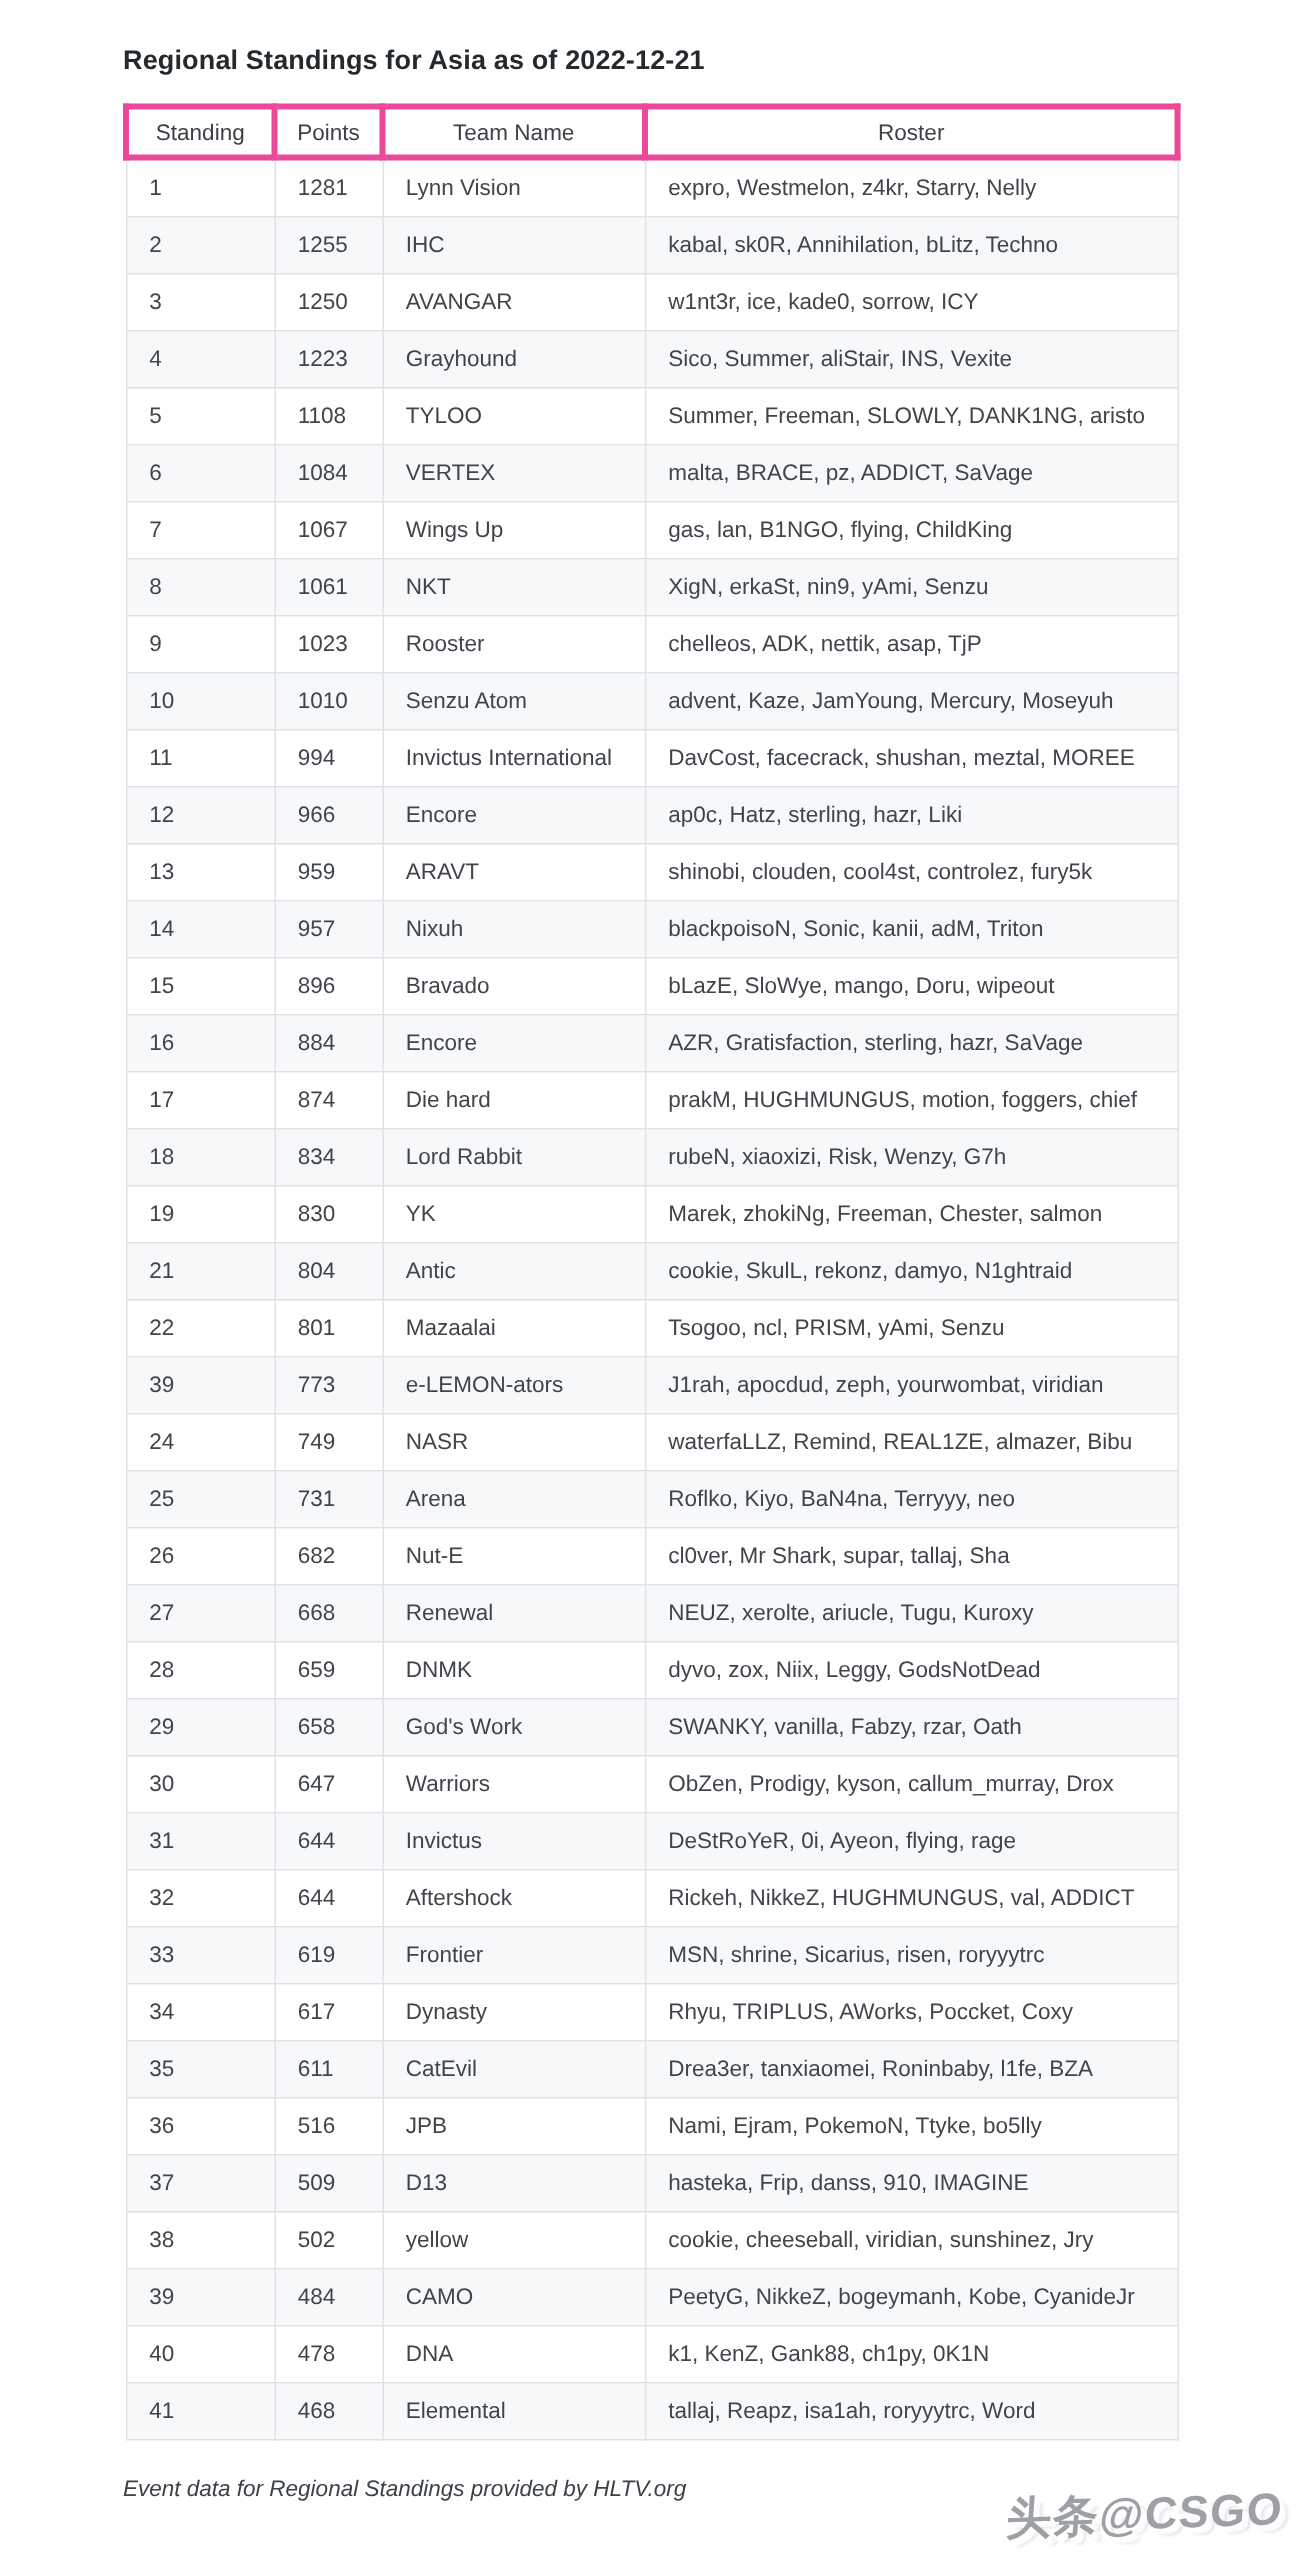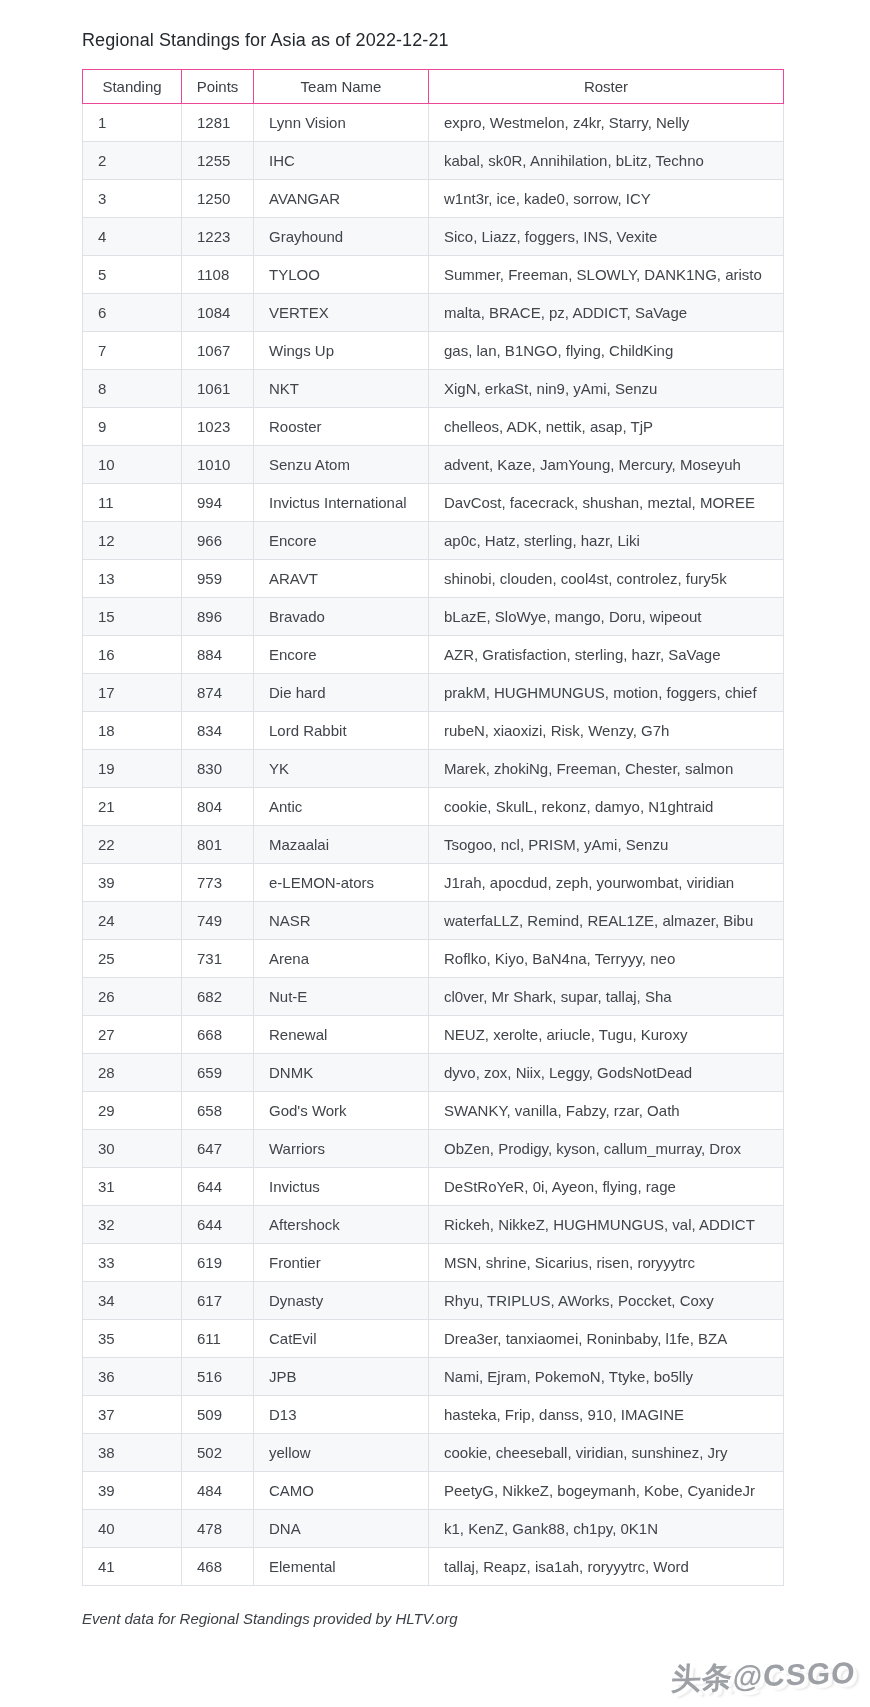--- a/index.html
+++ b/index.html
@@ -11,41 +11,41 @@
     font-family: "Liberation Sans", "DejaVu Sans", sans-serif;
     color: #3f444a;
     position: relative;
     overflow: hidden;
   }
   .container {
     padding: 30px 84px 0 82px;
   }
   .page-title {
     font-size: 18px;
-    font-weight: 400;
+    font-weight: 700;
     color: #24292e;
     margin: 0 0 18px 0;
     letter-spacing: 0.1px;
   }
   table.standings {
     width: 701px;
     border-collapse: collapse;
     table-layout: fixed;
     font-size: 15px;
     color: #40454b;
   }
   col.c-standing { width: 99px; }
   col.c-points   { width: 72px; }
   col.c-team     { width: 175px; }
   col.c-roster   { width: 355px; }
   table.standings th {
     font-weight: 400;
     text-align: center;
     padding: 6px 8px;
-    border: 1px solid #ec4899;
+    border: 4px solid #ec4899;
     color: #3c4147;
     height: 34px;
   }
   table.standings td {
     text-align: left;
     padding: 8px 15px;
     border: 1px solid #dee2e6;
     height: 37px;
     white-space: nowrap;
     overflow: hidden;
@@ -112,21 +112,21 @@
         <tr>
           <td>3</td>
           <td>1250</td>
           <td>AVANGAR</td>
           <td>w1nt3r, ice, kade0, sorrow, ICY</td>
         </tr>
         <tr>
           <td>4</td>
           <td>1223</td>
           <td>Grayhound</td>
-          <td>Sico, Liazz, foggers, INS, Vexite</td>
+          <td>Sico, Summer, aliStair, INS, Vexite</td>
         </tr>
         <tr>
           <td>5</td>
           <td>1108</td>
           <td>TYLOO</td>
           <td>Summer, Freeman, SLOWLY, DANK1NG, aristo</td>
         </tr>
         <tr>
           <td>6</td>
           <td>1084</td>
@@ -169,20 +169,26 @@
           <td>Encore</td>
           <td>ap0c, Hatz, sterling, hazr, Liki</td>
         </tr>
         <tr>
           <td>13</td>
           <td>959</td>
           <td>ARAVT</td>
           <td>shinobi, clouden, cool4st, controlez, fury5k</td>
         </tr>
         <tr>
+          <td>14</td>
+          <td>957</td>
+          <td>Nixuh</td>
+          <td>blackpoisoN, Sonic, kanii, adM, Triton</td>
+        </tr>
+        <tr>
           <td>15</td>
           <td>896</td>
           <td>Bravado</td>
           <td>bLazE, SloWye, mango, Doru, wipeout</td>
         </tr>
         <tr>
           <td>16</td>
           <td>884</td>
           <td>Encore</td>
           <td>AZR, Gratisfaction, sterling, hazr, SaVage</td>

